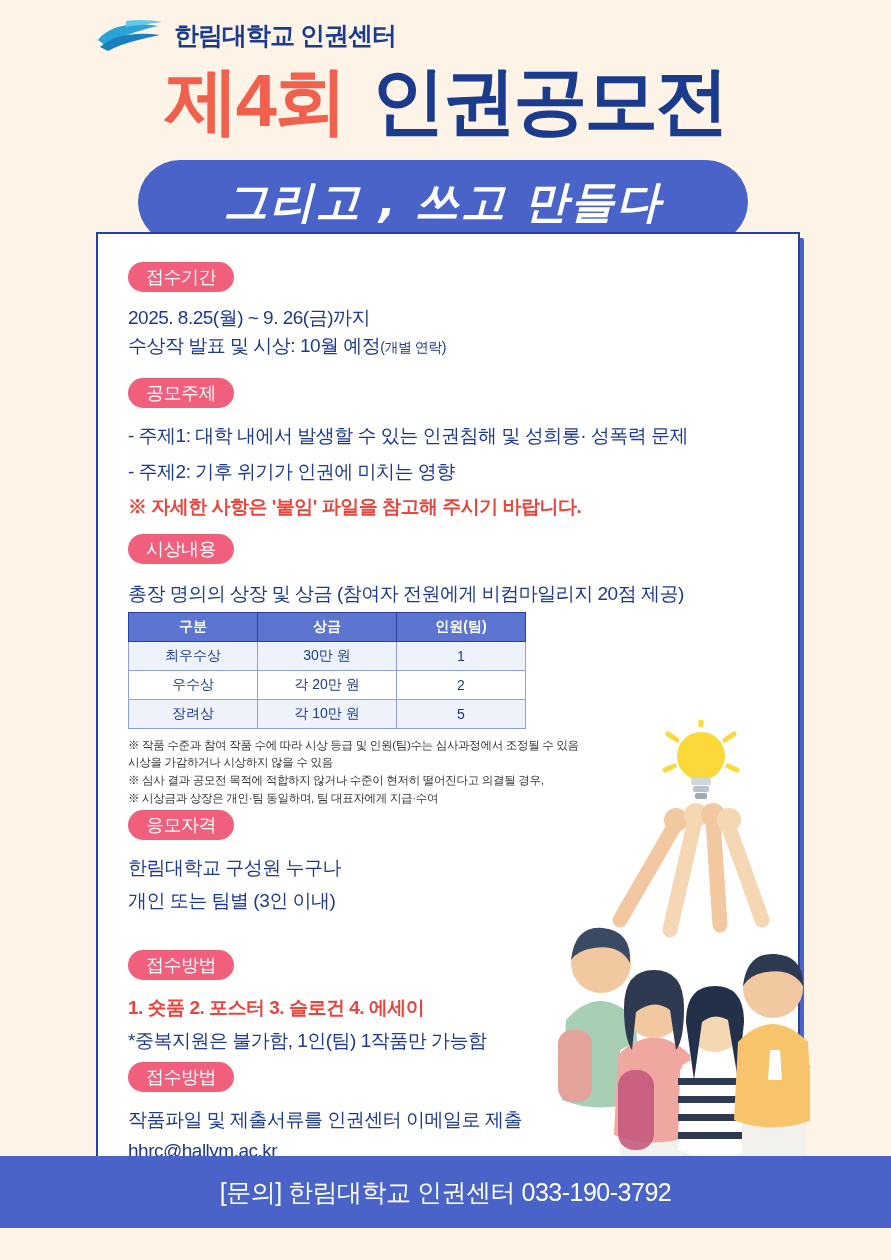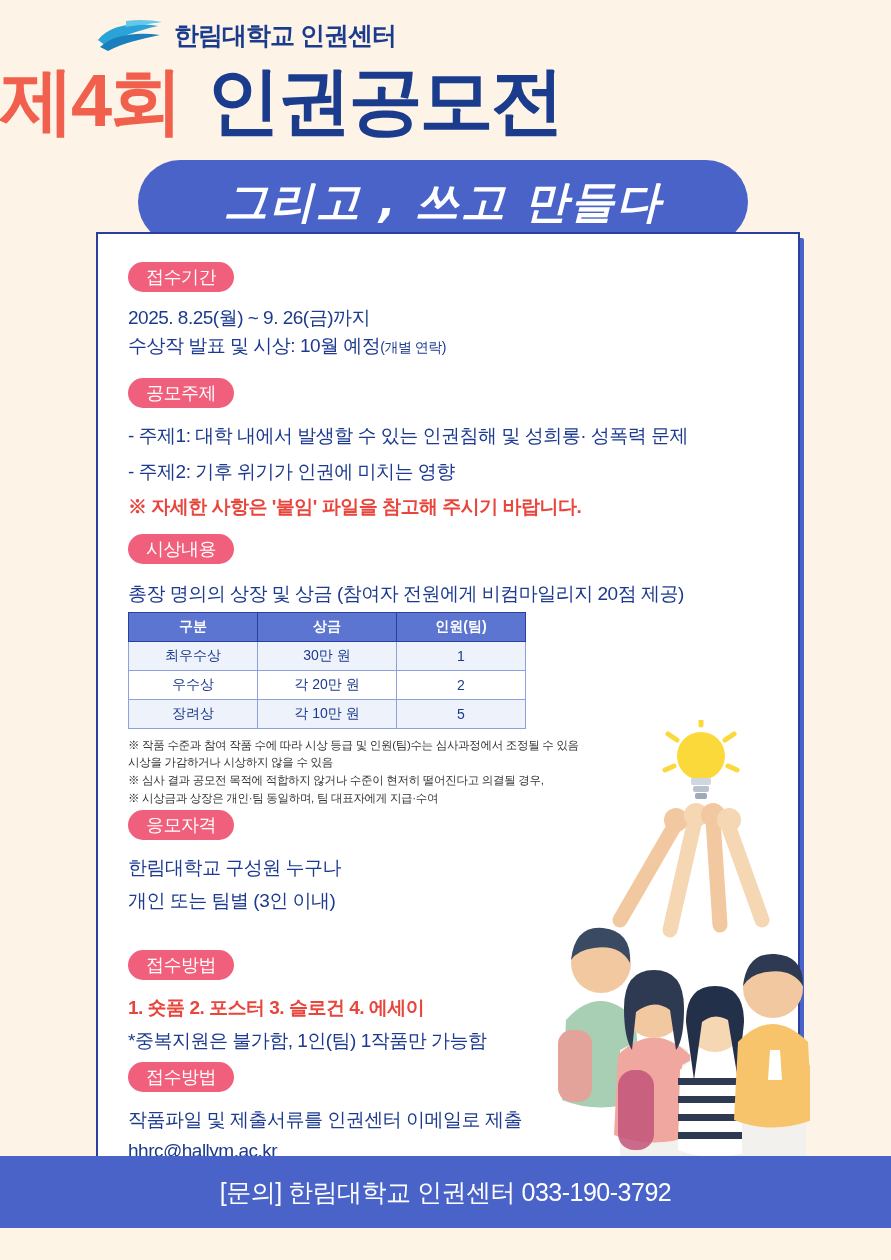--- a/index.html
+++ b/index.html
@@ -10,21 +10,21 @@
     overflow:hidden;
     position:relative;
   }
   .poster{position:relative;width:891px;height:1228px;background:#fdf4e7;overflow:hidden;}
 
   
   .logo-row{position:absolute;left:96px;top:18px;display:flex;align-items:center;gap:10px;}
   .logo-mark{width:68px;height:34px;position:relative;}
   .logo-text{font-size:25px;font-weight:bold;color:#1b3c8c;letter-spacing:-1px;}
 
-  .title-row{position:absolute;left:0;top:52px;width:891px;}
+  .title-row{position:absolute;left:0;top:52px;width:891px;text-align:center;}
   .t-red{font-size:74px;font-weight:bold;color:#f0604d;letter-spacing:-3px;vertical-align:middle;}
   .t-blue{font-size:74px;font-weight:bold;color:#1b3c8c;letter-spacing:-3px;vertical-align:middle;margin-left:22px;}
 
   .ribbon{
     position:absolute;left:138px;top:160px;width:610px;height:84px;
     background:#4a63c8;border-radius:42px;
     display:flex;align-items:center;justify-content:center;
   }
   .ribbon span{
     color:#fff;font-size:44px;font-style:italic;font-weight:bold;letter-spacing:2px;

